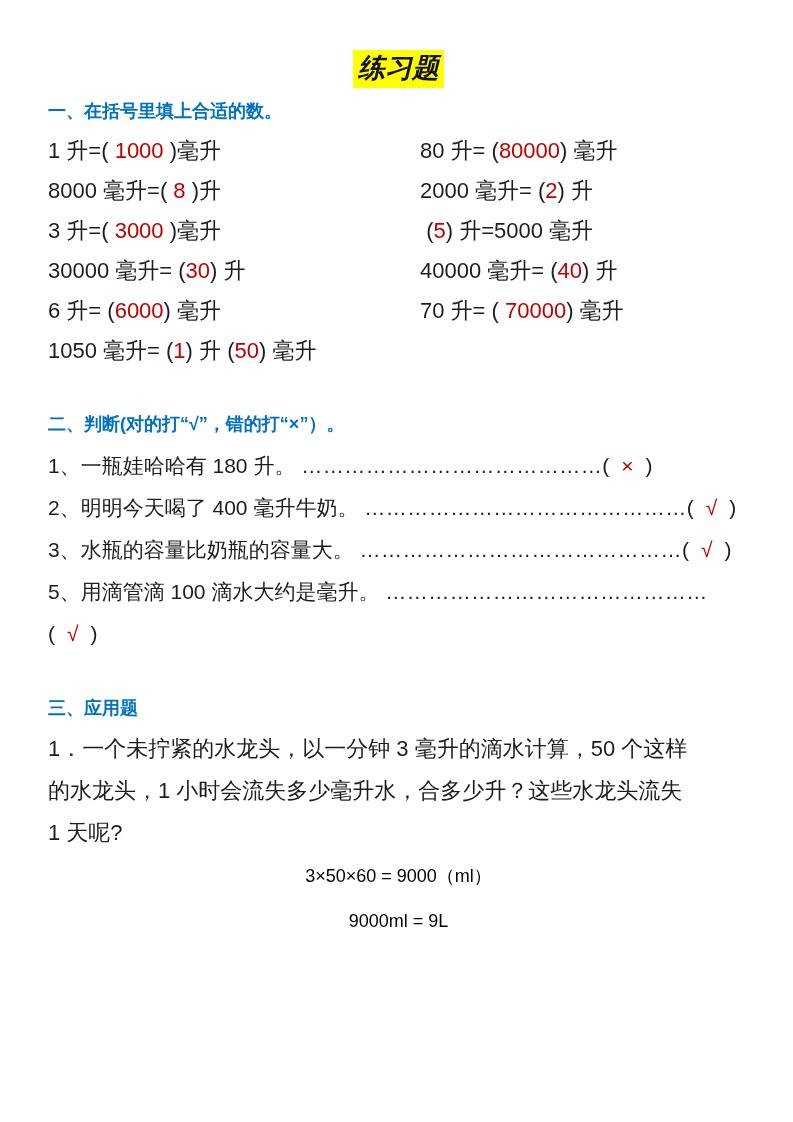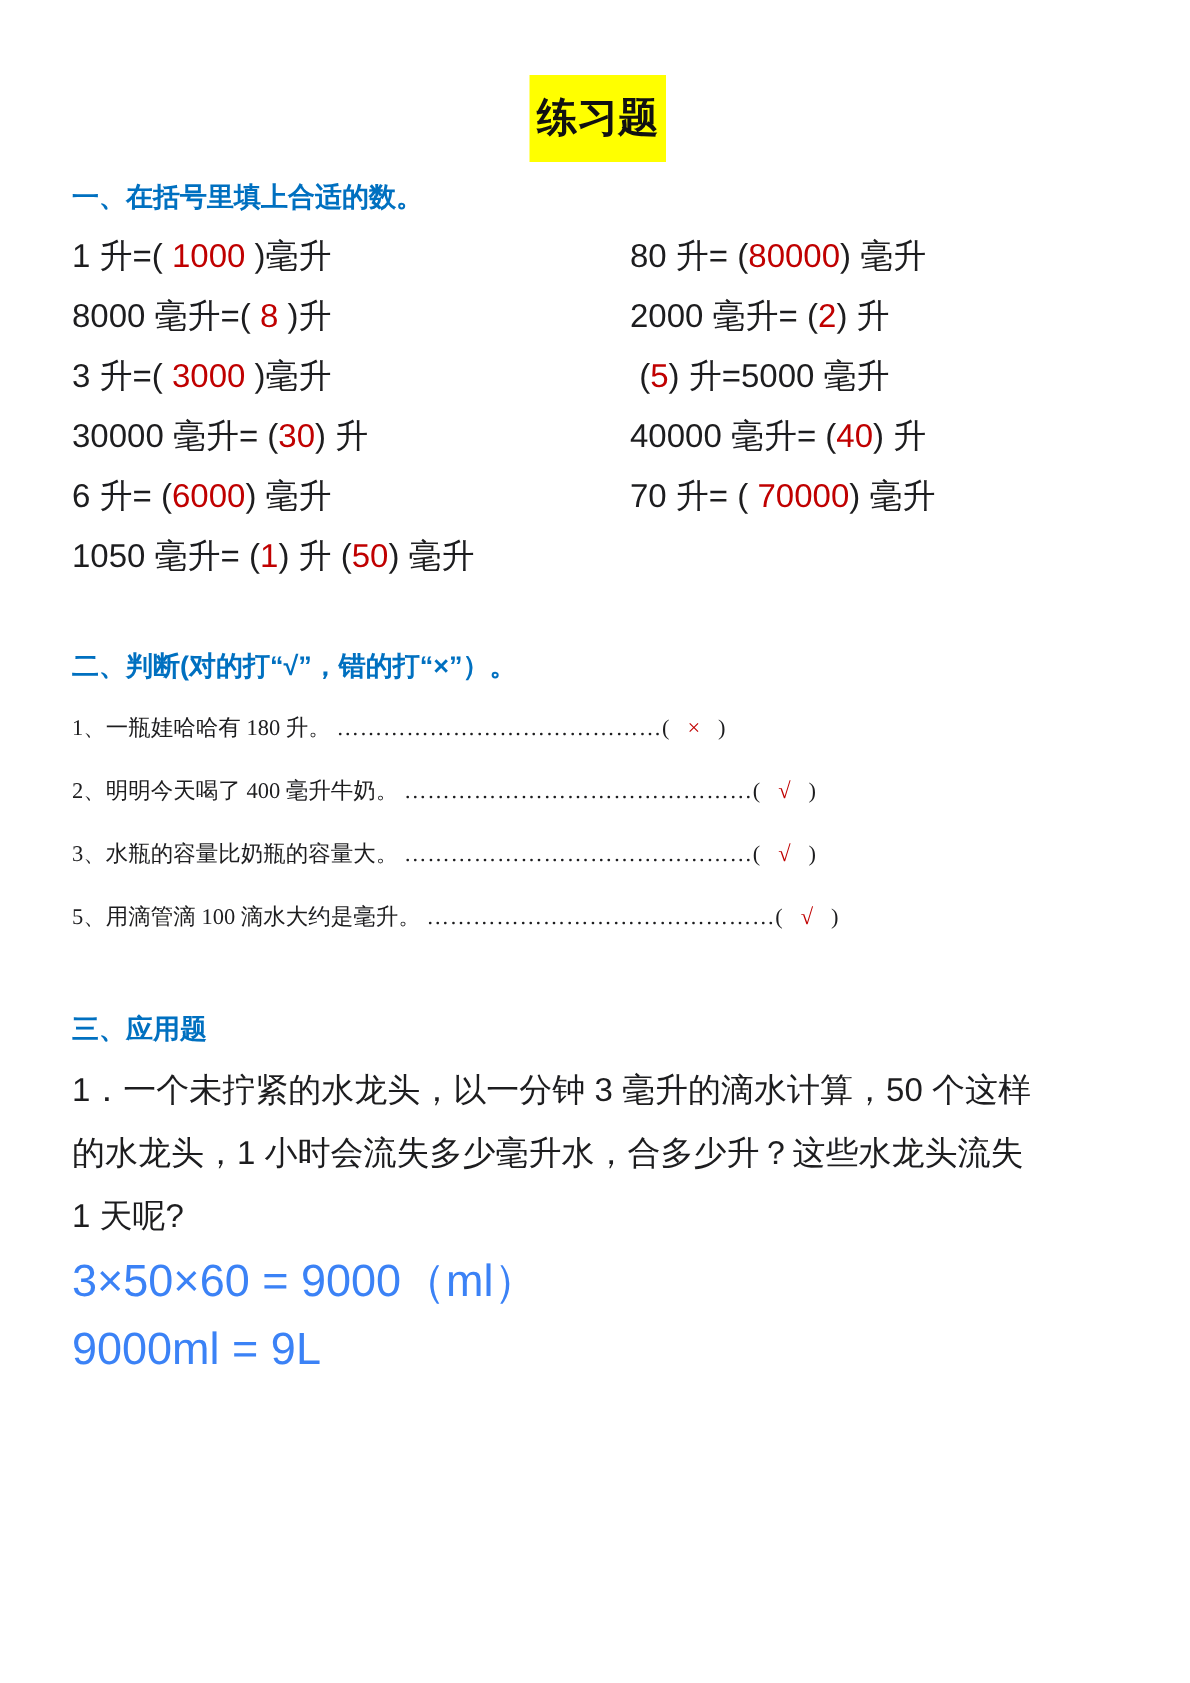--- a/index.html
+++ b/index.html
@@ -14,44 +14,45 @@
   .page { padding: 50px 44px 0 48px; }
 
   .title-wrap { text-align: center; margin: 0 0 12px 0; }
   .title {
     display: inline-block;
     background: #ffff00;
     color: #111111;
     font-size: 27px;
     font-weight: 700;
     line-height: 1.25;
-    padding: 12px 5px;
+    padding: 2px 5px;
+    font-style: italic;
   }
 
   .sec-heading {
     color: #0070C0;
     font-size: 18px;
     font-weight: 700;
     margin: 0 0 8px 0;
     line-height: 1.3;
   }
 
   .fill-row { display: flex; line-height: 40px; font-size: 22px; }
   .cell-left  { width: 372px; white-space: pre-wrap; }
   .cell-right { flex: 1; white-space: pre-wrap; }
   .red { color: #C00000; }
 
   .sec2 { margin-top: 42px; }
-  .judge-item { line-height: 42px; font-size: 15px; white-space: pre-wrap; font-family: Liberation Serif, serif; }
+  .judge-item { line-height: 42px; font-size: 21px; white-space: pre-wrap; }
   .dots { letter-spacing: 0.5px; }
   .mark { color: #C00000; padding: 0 12px; }
 
   .sec3 { margin-top: 42px; }
   .problem-line { line-height: 42px; font-size: 22px; }
-  .solution-line { line-height: 45px; font-size: 30px; color: #3b82f6; }
+  .solution-line { line-height: 45px; font-size: 18px; color: #000000; text-align: center; }
 </style>
 </head>
 <body>
 
 <div class="page">
 
   <div class="title-wrap">
     <span class="title">练习题</span>
   </div>
 

